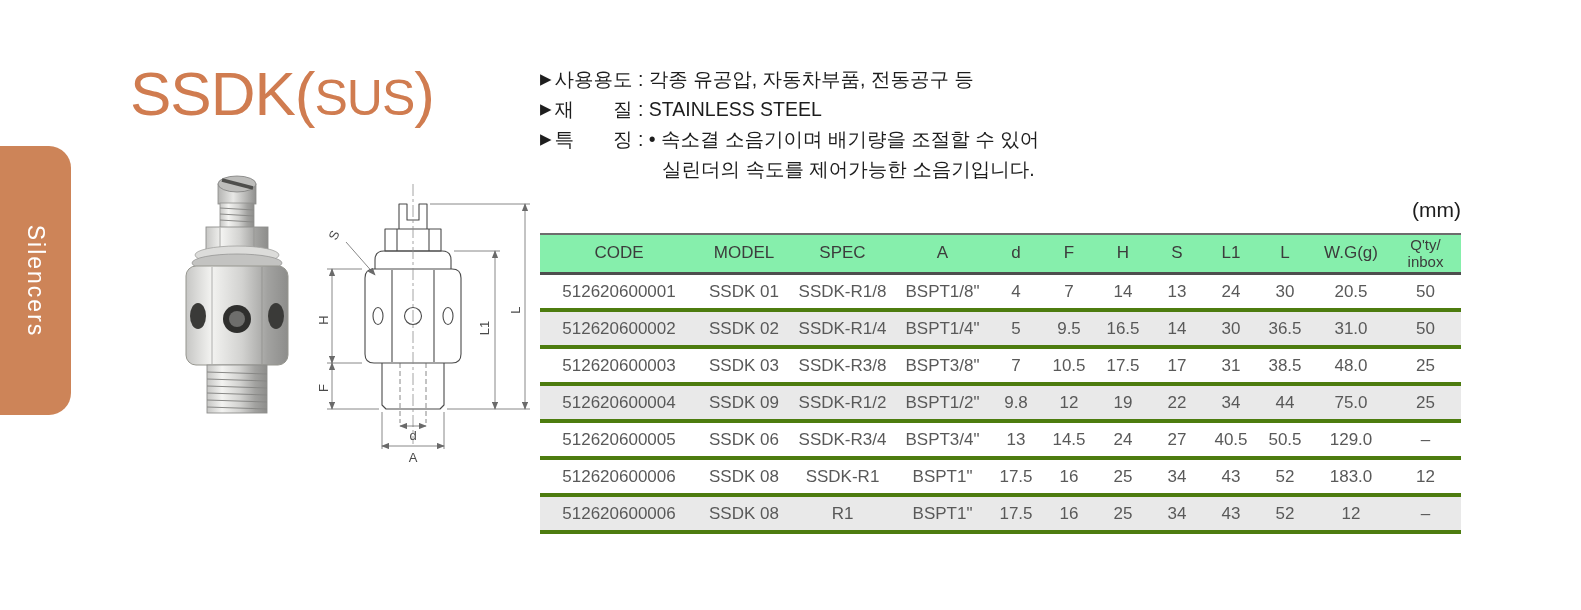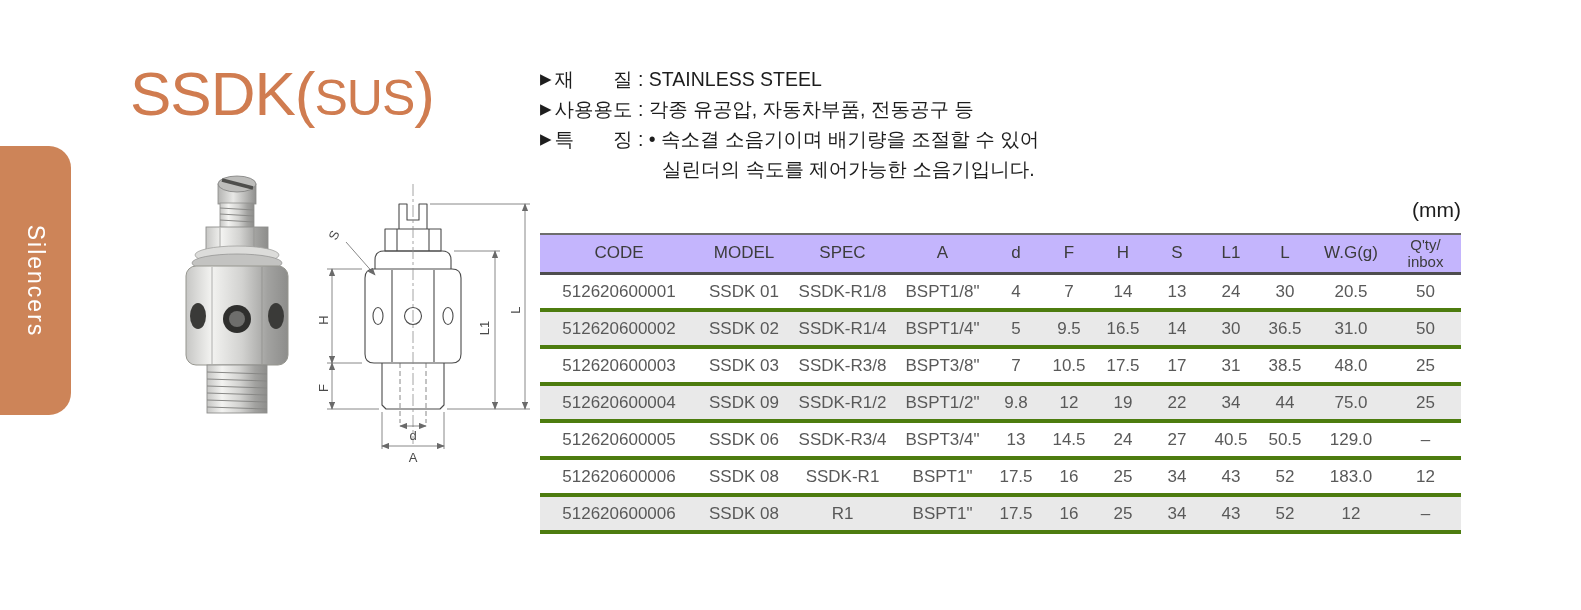--- a/index.html
+++ b/index.html
@@ -29,21 +29,21 @@
   .indent-1 { margin-left:108px; }
   .indent-2 { margin-left:122px; }
 
   
   .unit { position:absolute; left:1340px; top:198px; width:121px; text-align:right;
           font-size:21px; color:#1d1d1d; }
 
   
   .spec-table { position:absolute; left:540px; top:233px; width:921px;
                 border-collapse:collapse; table-layout:fixed; }
-  .spec-table thead tr { background:#c4b5fd; border-top:2px solid #6d6d6d;
+  .spec-table thead tr { background:#86efac; border-top:2px solid #6d6d6d;
                          border-bottom:3px solid #4e4e4e; }
   .spec-table th { font-weight:normal; font-size:17px; color:#3c3c3c; height:37px;
                    padding:0; text-align:center; white-space:pre-line; line-height:1.08; }
   .spec-table th:last-child { font-size:15px; }
   .spec-table tbody tr { border-bottom:4px solid #4d7c0f; }
   .spec-table tbody tr.shaded { background:#e9e9e9;border-radius:12px; }
   .spec-table td { font-size:17px; color:#595959; height:33px; padding:0; text-align:center;
                    white-space:nowrap; }
 </style>
 </head>
@@ -161,22 +161,22 @@
       <text x="10" y="144" transform="rotate(-90 10 144)">H</text>
       <text x="10" y="212" transform="rotate(-90 10 212)">F</text>
       <text x="171" y="152" transform="rotate(-90 171 152)">L1</text>
       <text x="202" y="134" transform="rotate(-90 202 134)">L</text>
       <text x="95" y="264">d</text>
       <text x="95" y="286">A</text>
     </g>
   </svg>
 
   <div class="notes">
+      <div class="note-line"><span class="marker">▶</span><span>사용용도 : </span><span>각종 유공압, 자동차부품, 전동공구 등</span></div>
       <div class="note-line"><span class="marker">▶</span><span>재　　질 : </span><span>STAINLESS STEEL</span></div>
-      <div class="note-line"><span class="marker">▶</span><span>사용용도 : </span><span>각종 유공압, 자동차부품, 전동공구 등</span></div>
       <div class="note-line"><span class="marker">▶</span><span>특　　징 : </span><span>• 속소결 소음기이며 배기량을 조절할 수 있어</span></div>
       <div class="note-line indent-2"><span>실린더의 속도를 제어가능한 소음기입니다.</span></div>
     </div>
 
   <div class="unit">(mm)</div>
 
   <table class="spec-table">
     <colgroup>
       <col style="width:158px">
         <col style="width:92px">

